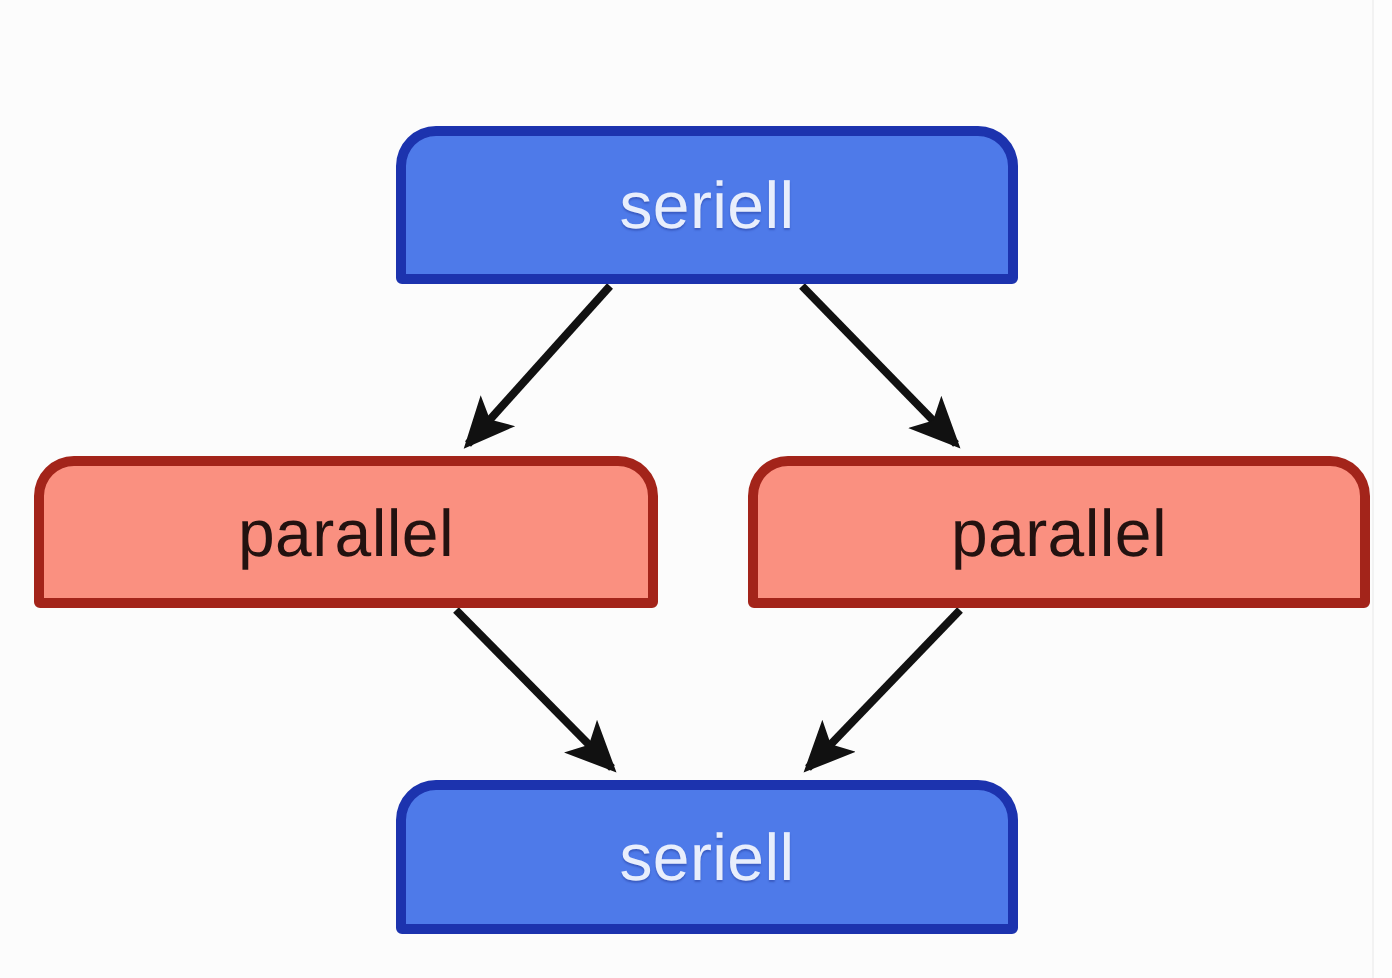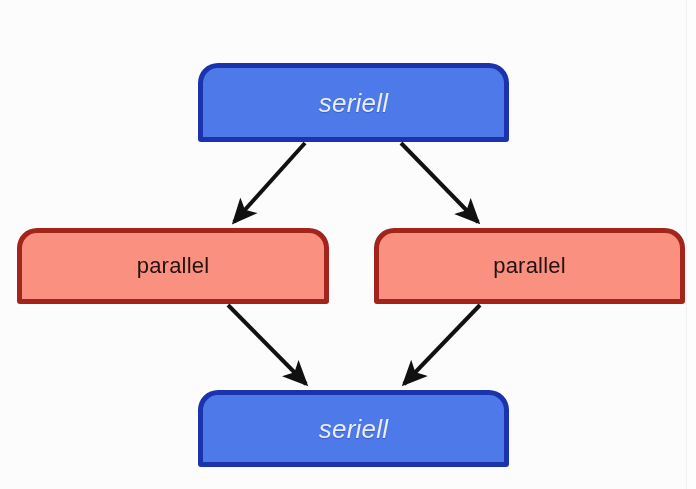--- a/index.html
+++ b/index.html
@@ -45,32 +45,31 @@
     border-radius: 20px 20px 3px 3px;
     text-align: center;
     letter-spacing: 0.2px;
   }
 
   .node-serial {
     background: #4e7ae9;
     border-color: #1c33ae;
     border-width: 5px;
     color: #e8eefc;
-    font-size: 26px;
+    font-size: 33px;
     font-weight: 400;
     text-shadow: 0 1px 1px rgba(20,35,120,0.35);
-    font-style: italic;
   }
 
   .node-parallel {
     background: #fa9080;
     border-color: #a3241a;
     border-width: 5px;
     color: #231210;
-    font-size: 22px;
+    font-size: 33px;
     font-weight: 400;
   }
 
   .node-label {
     display: block;
     line-height: 1;
     pointer-events: none;
   }
 
   svg.arrows {

